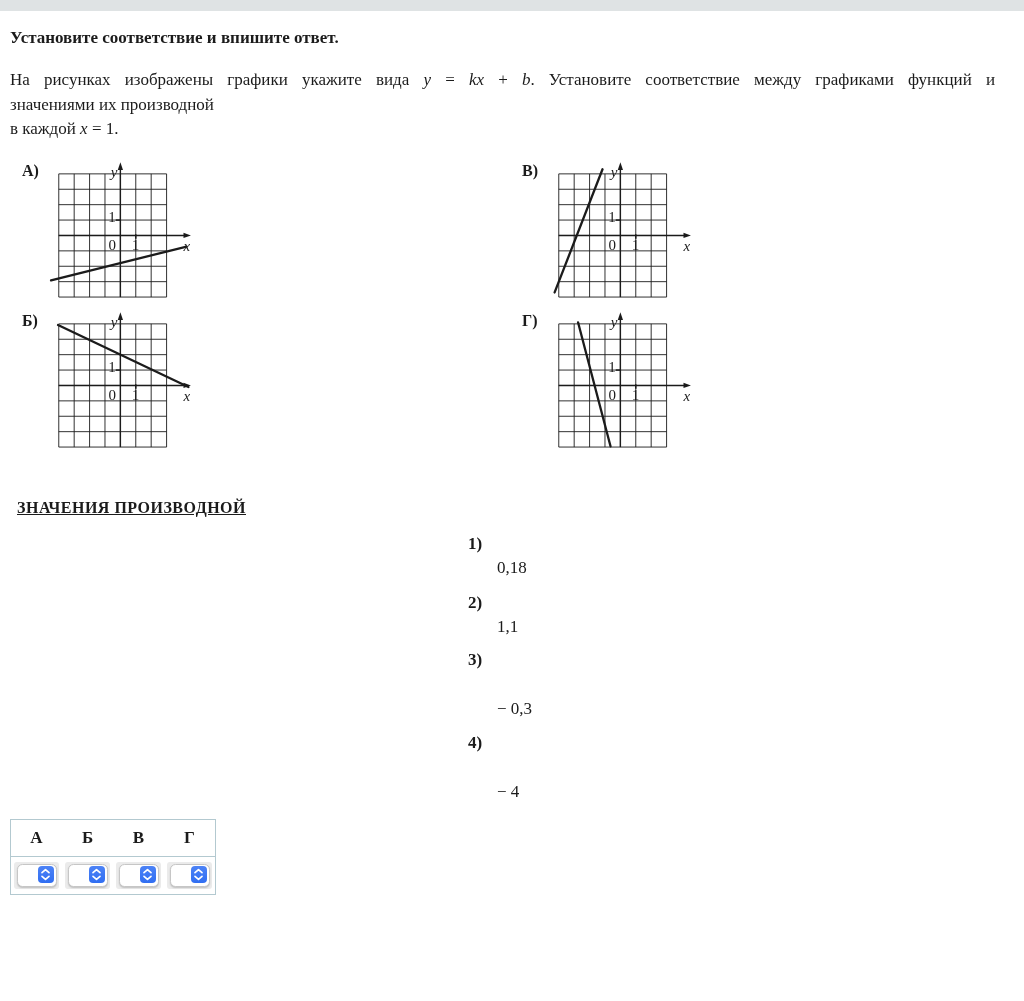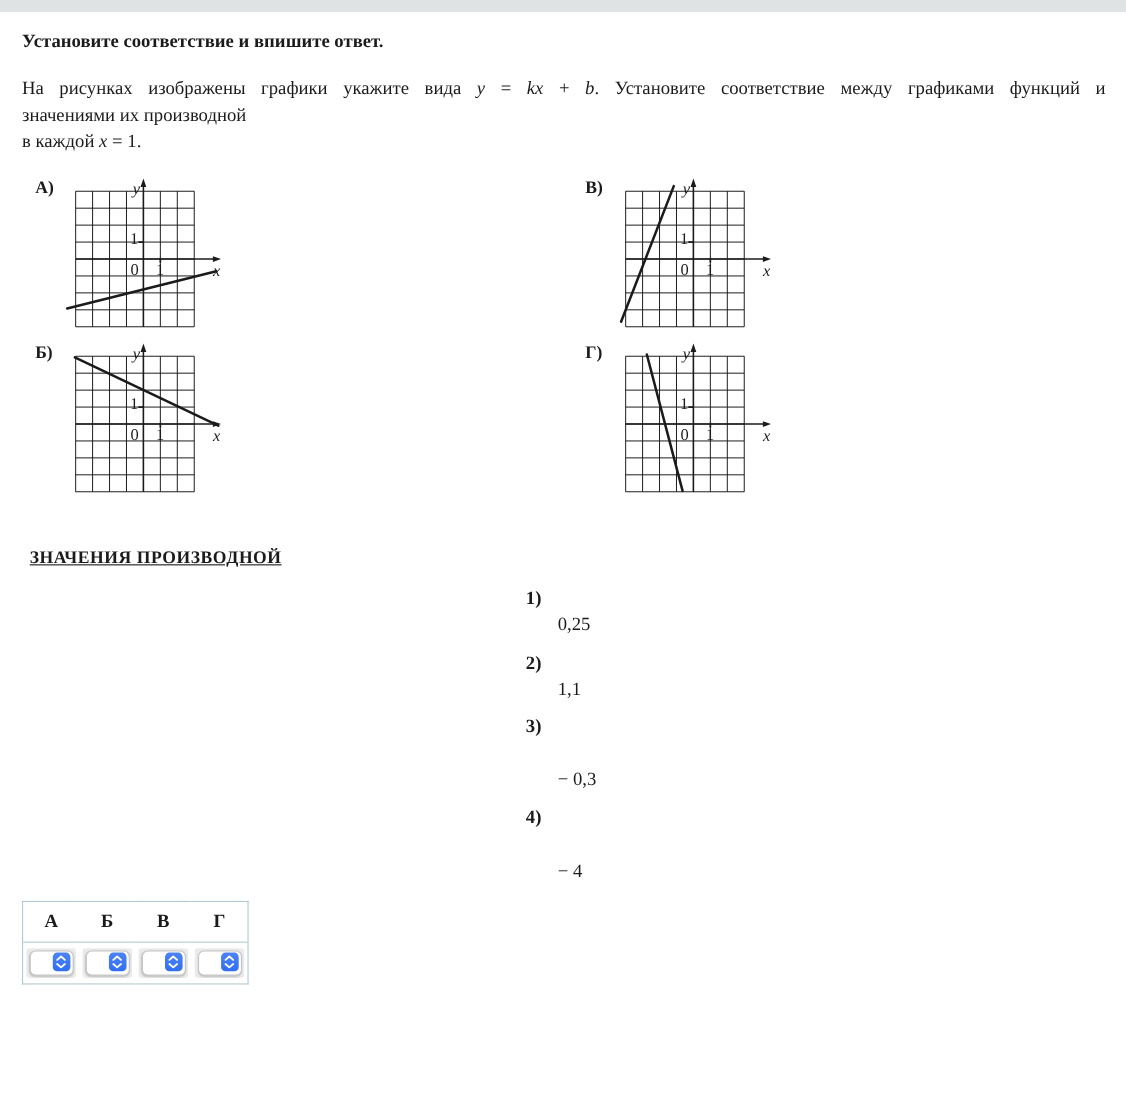--- a/index.html
+++ b/index.html
@@ -1,19 +1,19 @@
 <!DOCTYPE html>
 <html><head>
 <meta charset="utf-8">
 <style>
   html,body{margin:0;padding:0;background:#ffffff;}
   body{width:1024px;height:1001px;overflow:hidden;position:relative;
        font-family:"Liberation Serif","DejaVu Serif",serif;color:#1b1b1b;}
   .topbar{height:11px;width:100%;background:#dfe3e4;}
-  .page{padding:0 20px;}
+  .page{padding:0 10px;}
   .title{margin:16px 0 0 0;font-size:17px;font-weight:bold;line-height:21px;}
   .para{margin:20px 0 0 0;font-size:17px;line-height:24.5px;width:985px;}
   .para .l1{text-align:justify;text-align-last:justify;}
   .math{font-style:italic;}
   .sec-heading{margin:38px 0 0 7px;font-size:16px;font-weight:bold;
                text-decoration:underline;letter-spacing:.5px;line-height:19px;}
   .sec-heading.vals{margin-top:48px;}
   .graphs-grid{display:grid;grid-template-columns:500px 500px;row-gap:10px;margin-top:18px;}
   .graph-block{display:flex;align-items:flex-start;margin-left:12px;}
   .graph-label{width:26px;font-size:16px;font-weight:bold;padding-top:2px;flex:none;}
@@ -187,21 +187,21 @@
           <text x="87.472" y="90.09" text-anchor="middle" font-family="&quot;Liberation Serif&quot;,&quot;DejaVu Serif&quot;,serif" font-size="15" fill="#1b1b1b">1</text>
           <line x1="30.030000000000005" y1="12.320000000000011" x2="62.52400000000001" y2="136.29000000000002" stroke="#1b1b1b" stroke-width="2.3" stroke-linecap="round"></line>
         </svg>
     </div>
   </div>
 
   <h2 class="sec-heading vals">ЗНАЧЕНИЯ ПРОИЗВОДНОЙ</h2>
 
   <div class="values-wrap">
     <div class="val-num" style="top:14px">1)</div>
-    <div class="val-val" style="top:38px">0,25</div>
+    <div class="val-val" style="top:38px">0,18</div>
     <div class="val-num" style="top:73px">2)</div>
     <div class="val-val" style="top:97px">1,1</div>
     <div class="val-num" style="top:130px">3)</div>
     <div class="val-val" style="top:179px">− 0,3</div>
     <div class="val-num" style="top:213px">4)</div>
     <div class="val-val" style="top:262px">− 4</div>
   </div>
 
 
   <table class="answer-table">

